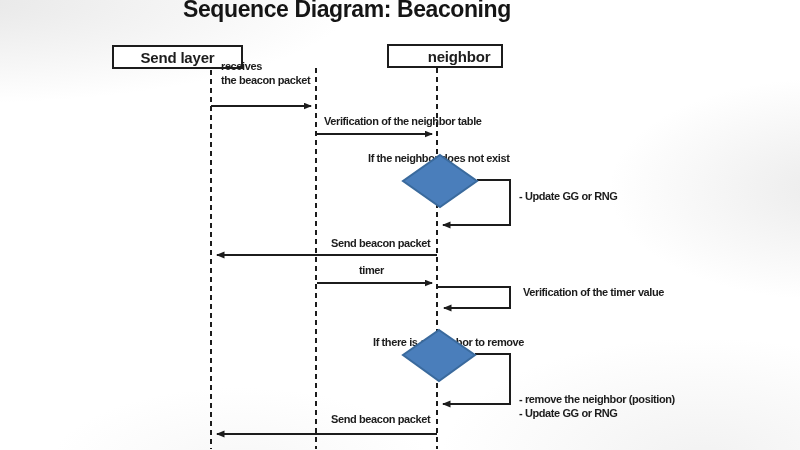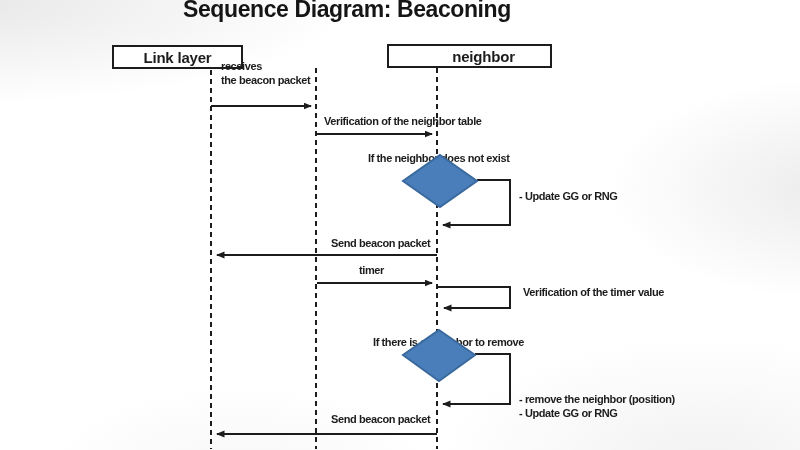--- a/index.html
+++ b/index.html
@@ -18,21 +18,21 @@
     position:absolute;left:183px;top:-4px;
     font-size:23px;font-weight:700;letter-spacing:-0.4px;color:#151515;white-space:nowrap;
   }
   .actor{
     position:absolute;height:24px;border:2px solid #1c1c1c;background:#ffffff;
     display:flex;align-items:center;justify-content:center;
     font-size:15px;font-weight:700;letter-spacing:-0.2px;box-sizing:border-box;
   }
   .actor.a0{left:112px;top:45px;width:131px;}
   .actor.a1{left:255px;top:44px;width:120px;}
-  .actor.a2{left:387px;top:44px;width:165px;padding-left:28px;}
+  .actor.a2{left:387px;top:44px;width:116px;padding-left:28px;}
   .lbl{
     position:absolute;font-size:11px;font-weight:700;letter-spacing:-0.4px;
     line-height:13px;white-space:nowrap;color:#1c1c1c;
   }
   .lbl.two{line-height:14px;}
   .lifeline{stroke:#1c1c1c;stroke-width:2;stroke-dasharray:5 4;fill:none;}
   .msg{stroke:#1c1c1c;stroke-width:2;fill:none;}
 </style>
 </head>
 <body>
@@ -56,21 +56,21 @@
     <line class="msg" x1="317" y1="134" x2="432" y2="134" marker-end="url(#ah)"></line>
     <polyline class="msg" points="477,180 510,180 510,225 443,225" marker-end="url(#ah)"></polyline>
     <line class="msg" x1="437" y1="255" x2="217" y2="255" marker-end="url(#ah)"></line>
     <line class="msg" x1="317" y1="283" x2="432" y2="283" marker-end="url(#ah)"></line>
     <polyline class="msg" points="437,287 510,287 510,308 444,308" marker-end="url(#ah)"></polyline>
     <polyline class="msg" points="475,354 510,354 510,404 443,404" marker-end="url(#ah)"></polyline>
     <line class="msg" x1="437" y1="434" x2="217" y2="434" marker-end="url(#ah)"></line>
   </svg>
 
   <div class="actor a0">
-    <span>Link layer</span>
+    <span>Send layer</span>
   </div>
   <div class="actor a2">
     <span>neighbor</span>
   </div>
 
   <div class="lbl two" style="left:221px;top:59px;">
     <div>receives</div>
     <div>the beacon packet</div>
   </div>
 

